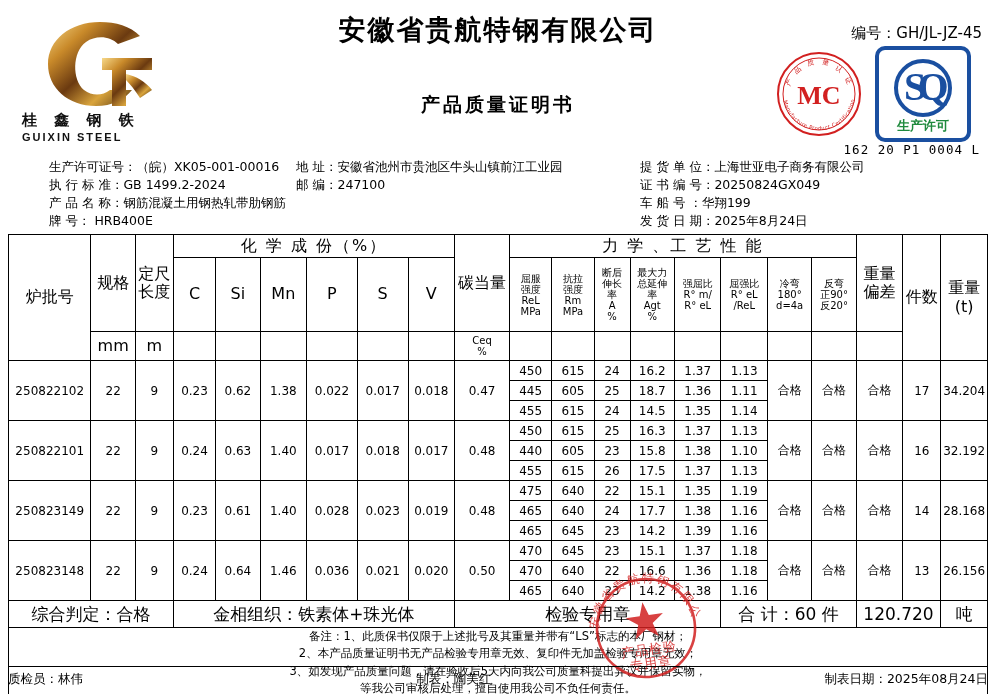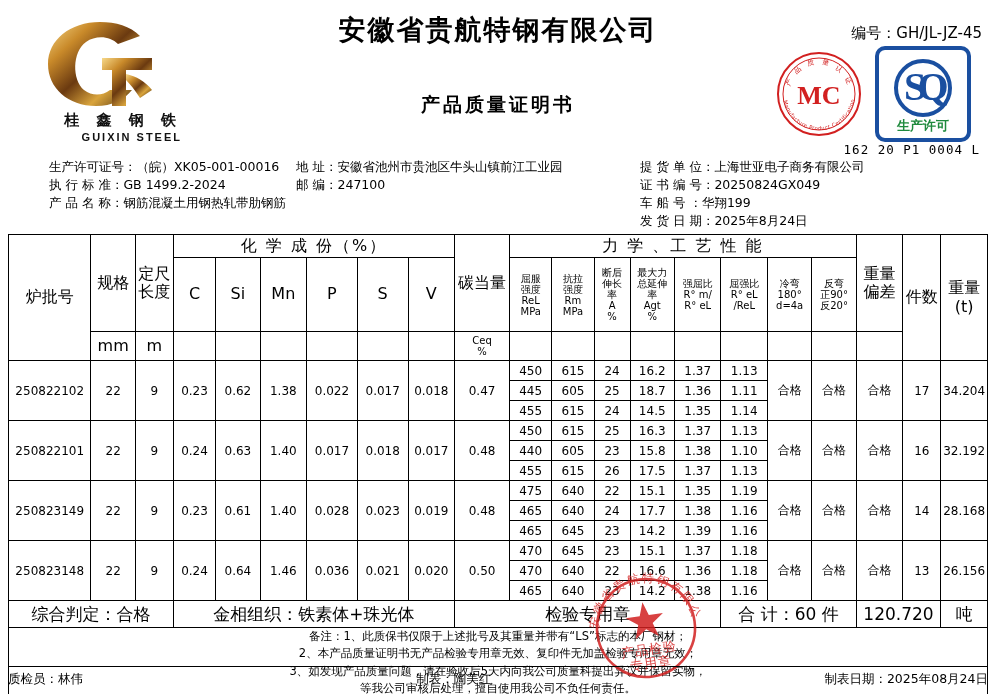--- a/index.html
+++ b/index.html
@@ -10,21 +10,21 @@
     color:#000;
     position:relative;
     overflow:hidden;
   }
   .page{position:relative;width:996px;height:694px;}
 
   
   .header{position:relative;height:152px;}
   .logo{
     position:absolute;left:22px;top:18px;width:160px;height:128px;
-    text-align:right;
+    text-align:left;
   }
   .logo-mark{
     width:124px;height:92px;margin:0 auto;
     position:relative;
   }
   .logo-mark svg{display:block;}
   .logo-cn{
     font-family:"DejaVu Sans",sans-serif;
     font-size:15px;font-weight:bold;letter-spacing:6px;
     margin-top:1px;color:#111;
@@ -174,20 +174,21 @@
     </div>
 
     <div class="code-line">162 20 P1 0004 L</div>
   </div>
 
   <div class="meta">
     <div class="meta-col c1">
       <div class="meta-row">生产许可证号：（皖）XK05-001-00016</div>
       <div class="meta-row">执  行  标  准：GB 1499.2-2024</div>
       <div class="meta-row">产  品  名  称：钢筋混凝土用钢热轧带肋钢筋</div>
+      <div class="meta-row">牌        号：      HRB400E</div>
     </div>
     <div class="meta-col c2">
       <div class="meta-row">地    址：安徽省池州市贵池区牛头山镇前江工业园</div>
       <div class="meta-row">邮    编：247100</div>
     </div>
     <div class="meta-col c3">
       <div class="meta-row">提 货 单 位：上海世亚电子商务有限公司</div>
       <div class="meta-row">证 书 编 号：20250824GX049</div>
       <div class="meta-row">车 船 号  ：华翔199</div>
       <div class="meta-row">发 货 日 期：2025年8月24日</div>

